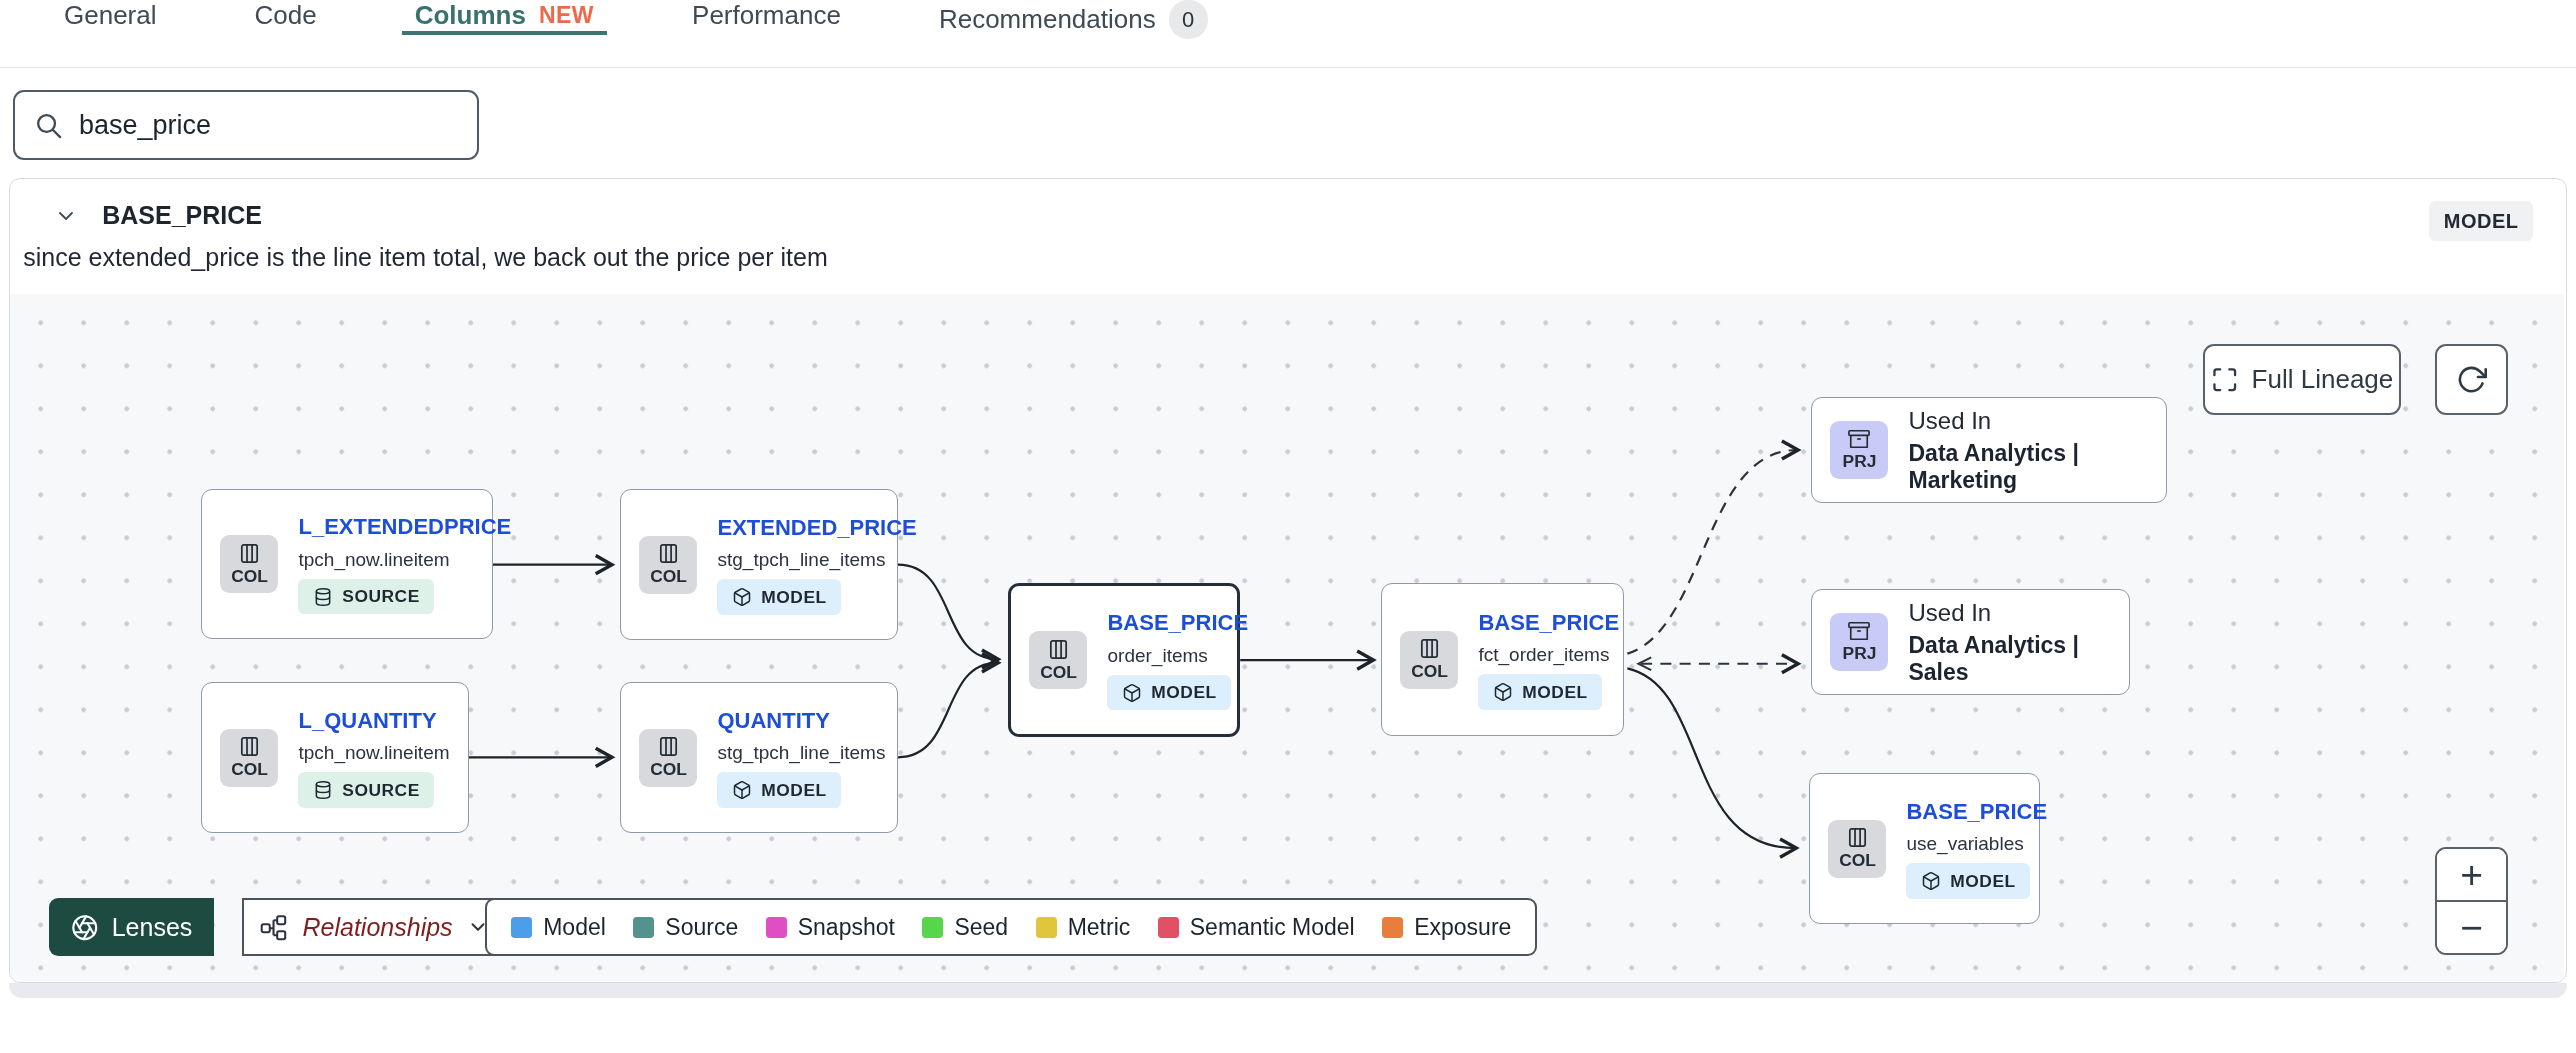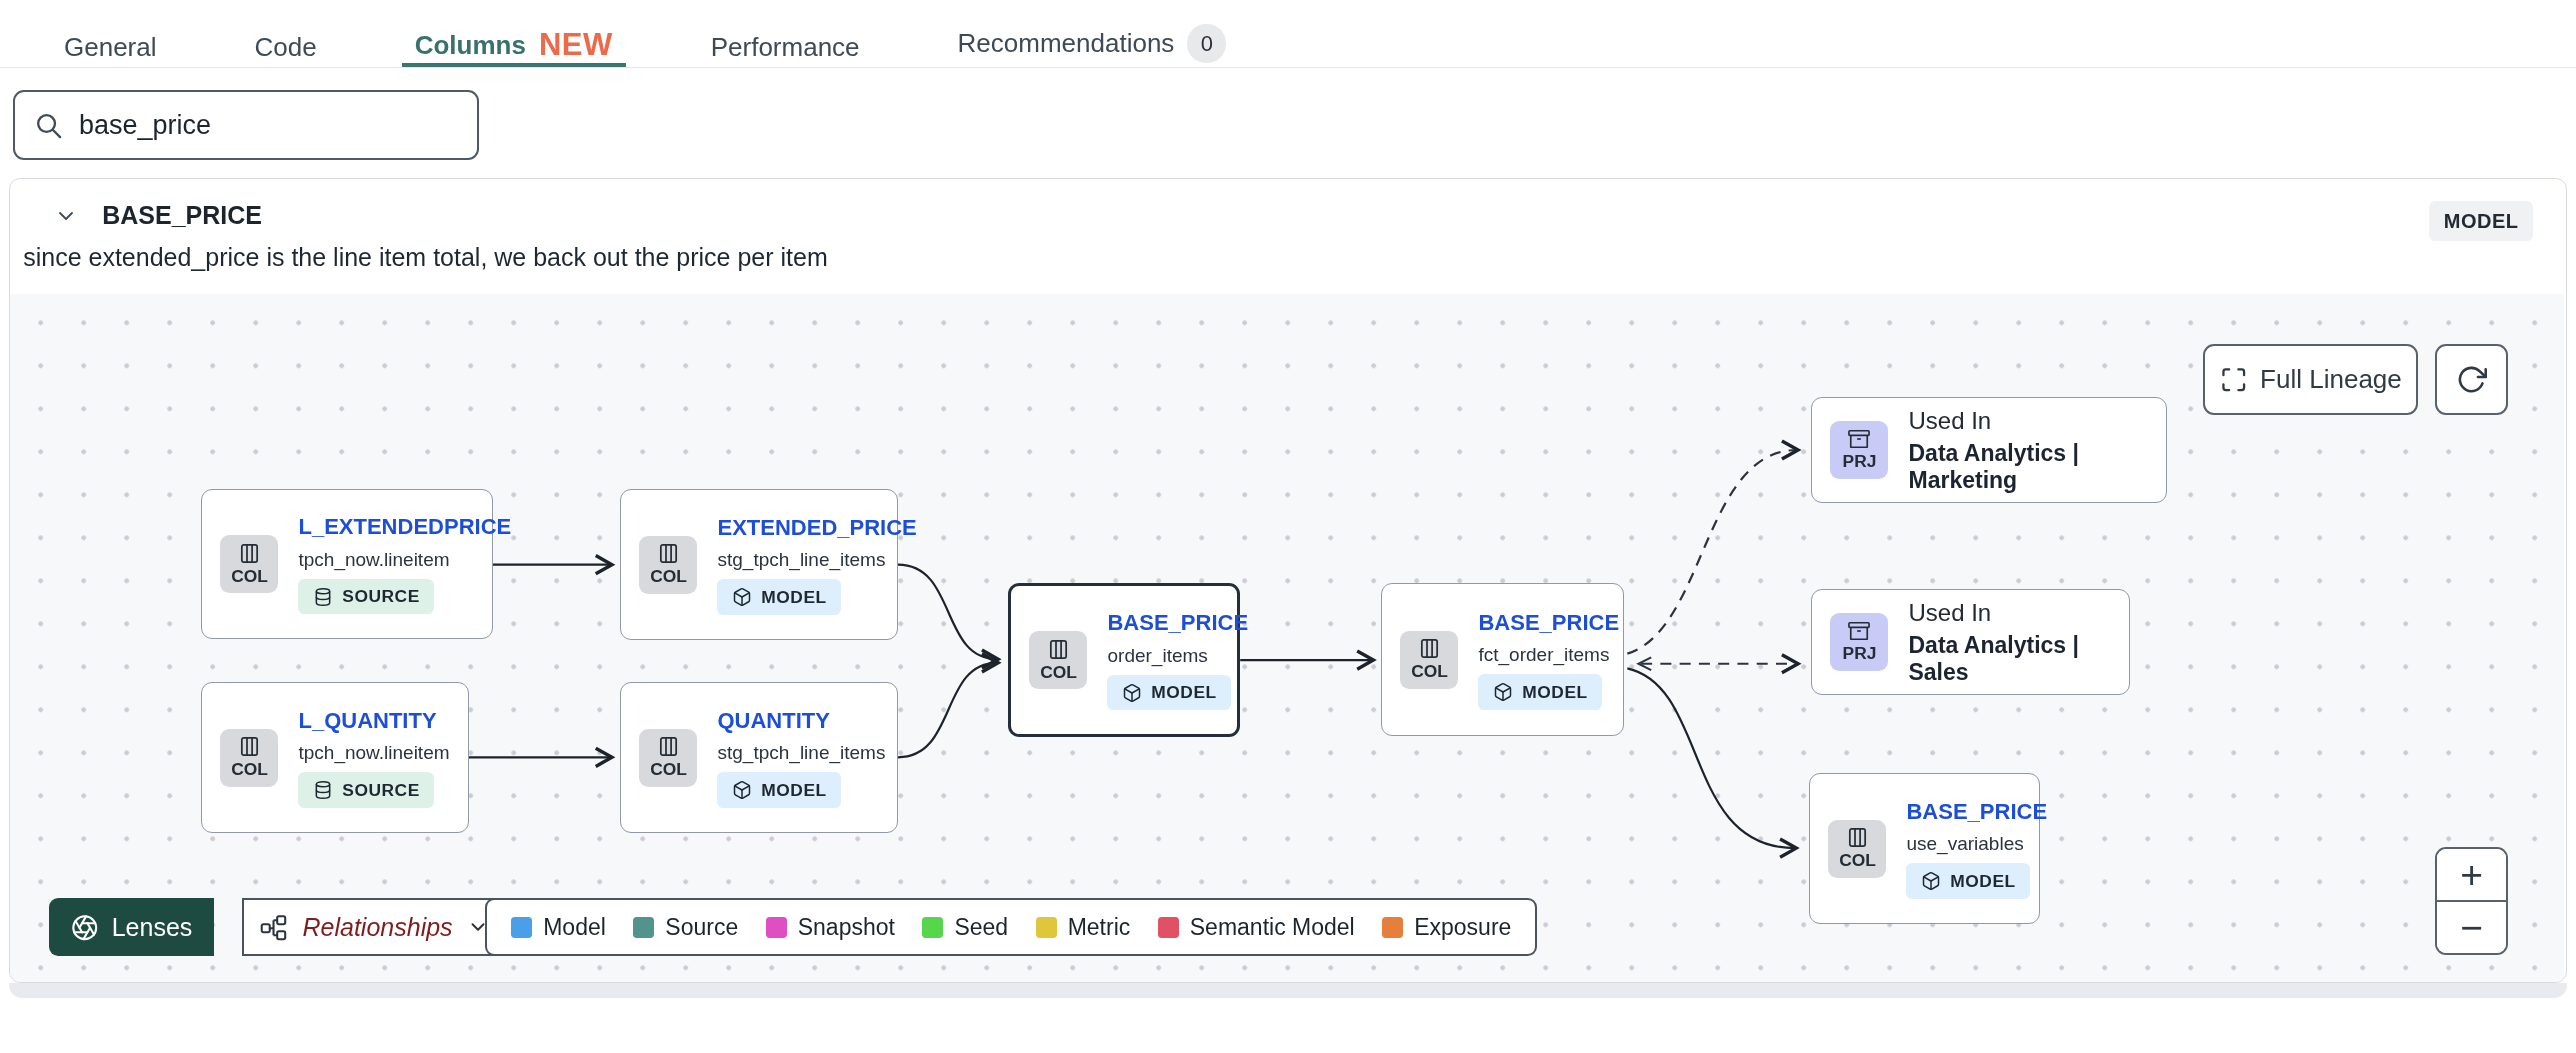--- a/index.html
+++ b/index.html
@@ -1,25 +1,25 @@
 <!DOCTYPE html>
 <html style="font-size:14.7px"><head>
 <meta charset="utf-8">
 <style>
   * { margin:0; padding:0; box-sizing:border-box; }
   html,body { background:#fff; }
   body { font-family:"Liberation Sans", sans-serif; color:#1c242e; }
   .screen { position:relative; width:2576px; height:1053px; background:#fff; overflow:hidden; }
 
   
-  .tabbar { display:flex; align-items:flex-end; height:68px; border-bottom:1.8px solid #e4e7ea; padding-left:51px; }
+  .tabbar { display:flex; align-items:flex-start; height:68px; border-bottom:1.8px solid #e4e7ea; padding-left:51px; }
   .tab { display:flex; align-items:center; gap:13px; font-size:26px; color:#3e4a55;
          padding:0 13px; margin-right:72px; border-bottom:4.6px solid transparent; cursor:pointer; }
   .tab.active { color:#39716e; font-weight:700; border-bottom-color:#3a7572; }
-  .tab .new { color:#ec6a49; font-weight:700; font-size:31px; letter-spacing:0.5px; }
+  .tab .new { color:#ec6a49; font-weight:700; font-size:23px; letter-spacing:0.5px; }
   .tab .count { display:inline-flex; align-items:center; justify-content:center;
          min-width:39px; height:39px; border-radius:19px; background:#e8e9eb; font-size:22px; color:#2a323c; }
 
   
   .search-row { padding:22px 13px 18.3px 13px; }
   .search-box { display:flex; align-items:center; gap:14.7px; width:466px; height:70px;
          border:2.3px solid #4f5a66; border-radius:11px; background:#fff; padding:0 18.3px; }
   .search-box input { border:none; outline:none; font-size:27px; color:#1c242e; width:100%;
          font-family:"Liberation Sans", sans-serif; background:transparent; }
 
@@ -53,21 +53,21 @@
   .node-title { font-size:22px; font-weight:600; color:#1d4ed8; }
   .node-sub { font-size:19px; color:#2a333f; }
   .kind-badge { display:inline-flex; align-items:center; gap:9.2px; padding:7.3px 14.7px; border-radius:6.4px;
          font-size:17.4px; font-weight:600; letter-spacing:0.5px; color:#1f2831; }
   .kind-badge.source { background:#ddf1e9; }
   .kind-badge.model { background:#ddeefc; }
   .expo-eyebrow { font-size:24px; color:#222a34; }
   .expo-label { font-size:23px; font-weight:600; color:#1b2430; }
 
   
-  .full-lineage { position:absolute; left:2193px; top:50px; width:215px; height:71px;
+  .full-lineage { position:absolute; left:2193px; top:50px; width:198px; height:71px;
          display:flex; align-items:center; justify-content:center; gap:13px; background:#fff;
          border:2.3px solid #59616c; border-radius:11px; font-size:26px; color:#2f3a45; cursor:pointer; }
   .refresh-btn { position:absolute; left:2425px; top:50px; width:73px; height:71px; background:#fff;
          border:2.3px solid #59616c; border-radius:11px; display:flex; align-items:center; justify-content:center; cursor:pointer; }
   .zoom-ctrl { position:absolute; left:2425px; top:553px; width:73px; height:108px; background:#fff;
          border:2.3px solid #59616c; border-radius:11px; display:flex; flex-direction:column; overflow:hidden; }
   .zoom-btn { flex:1; display:flex; align-items:center; justify-content:center; font-size:39px;
          color:#2f3a45; background:#fff; border:none; cursor:pointer; font-family:"Liberation Sans", sans-serif; }
   .zoom-btn + .zoom-btn { border-top:2.3px solid #59616c; }
 

